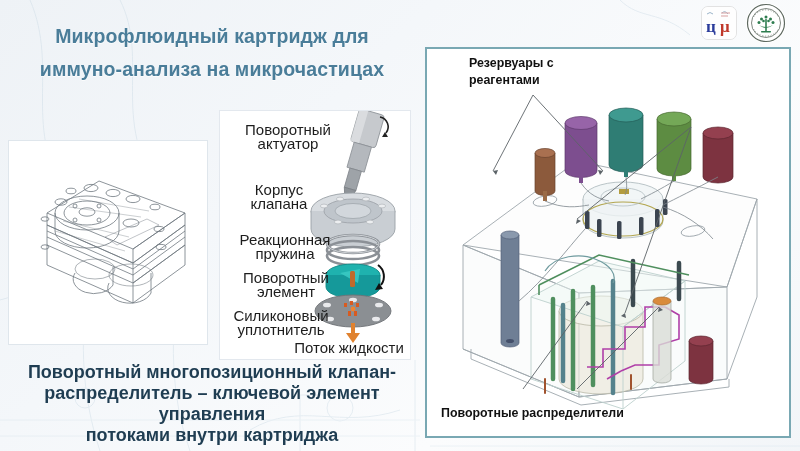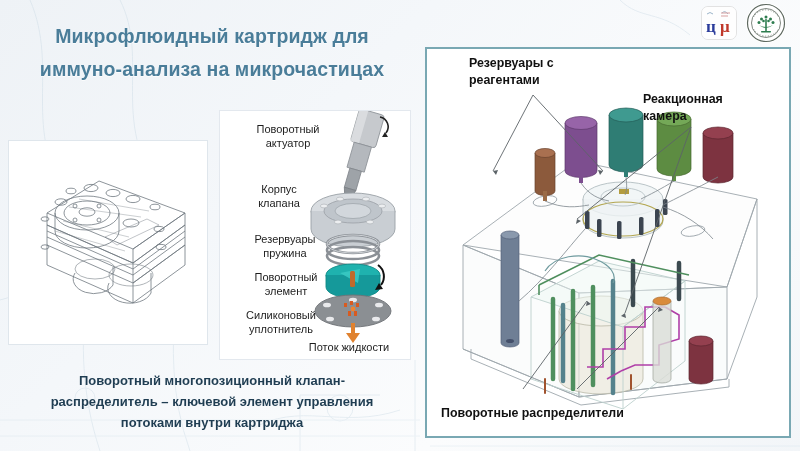--- a/index.html
+++ b/index.html
@@ -52,36 +52,36 @@
     position: absolute;
     left: 219px; top: 110px;
     width: 192px; height: 250px;
     background: #ffffff;
     border: 1px solid #e3e8ee;
     overflow: hidden;
   }
   .vlabel {
     position: absolute;
     color: #1d1d1d;
-    font-size: 11px;
+    font-size: 15px;
     line-height: 13.5px;
     text-align: center;
     font-family: "Liberation Sans", sans-serif;
     white-space: pre-line;
   }
 
   
   #caption {
     position: absolute;
-    left: 6px; top: 370px;
+    left: 6px; top: 362px;
     width: 412px;
     text-align: center;
     color: #1f3d52;
     font-weight: bold;
-    font-size: 13px;
+    font-size: 18px;
     line-height: 21px;
     white-space: pre-line;
   }
 
   
   #right-panel {
     position: absolute;
     left: 425px; top: 47px;
     width: 366px; height: 391px;
     background: #ffffff;
@@ -326,21 +326,21 @@
         <path d="M126 222 L140 222 L133 232 Z" fill="#e0822f"></path>
       </g>
 
       <g></g>
     </svg>
 
     <div class="vlabel" style="left:20px; top:12px;  width:96px;">Поворотный
 актуатор</div>
     <div class="vlabel" style="left:15px; top:72px;  width:88px;">Корпус
 клапана</div>
-    <div class="vlabel" style="left:14px; top:122px; width:102px;">Резервуары
+    <div class="vlabel" style="left:14px; top:122px; width:102px;">Реакционная
 пружина</div>
     <div class="vlabel" style="left:16px; top:160px; width:100px;">Поворотный
 элемент</div>
     <div class="vlabel" style="left:6px;  top:198px; width:110px;">Силиконовый
 уплотнитель</div>
     <div class="vlabel" style="left:72px; top:230px; width:114px;">Поток жидкости</div>
   </div>
 
   <div id="caption">Поворотный многопозиционный клапан-
 распределитель – ключевой элемент управления
@@ -511,18 +511,16 @@
         <path d="M176 122 l-5 -1 l2 5 Z"></path>
         <path d="M150 170 l4 2 l-5 3 Z"></path>
         <path d="M198 264 l1 5 l-5 -2 Z"></path>
         <path d="M160 252 l-1 5 l5 -2 Z"></path>
         <path d="M232 258 l-1 5 l5 -2 Z"></path>
       </g>
     </svg>
 
     <div class="rlabel" style="left:42px;  top:6px;   width:132px;">Резервуары с
 реагентами</div>
-    <div class="rlabel" style="left:216px; top:42px;  width:132px;">Реакционная
-камера</div>
     <div class="rlabel" style="left:14px;  top:356px; width:250px; text-align:left;">Поворотные распределители</div>
   </div>
 
 </div>
 
 </body></html>

